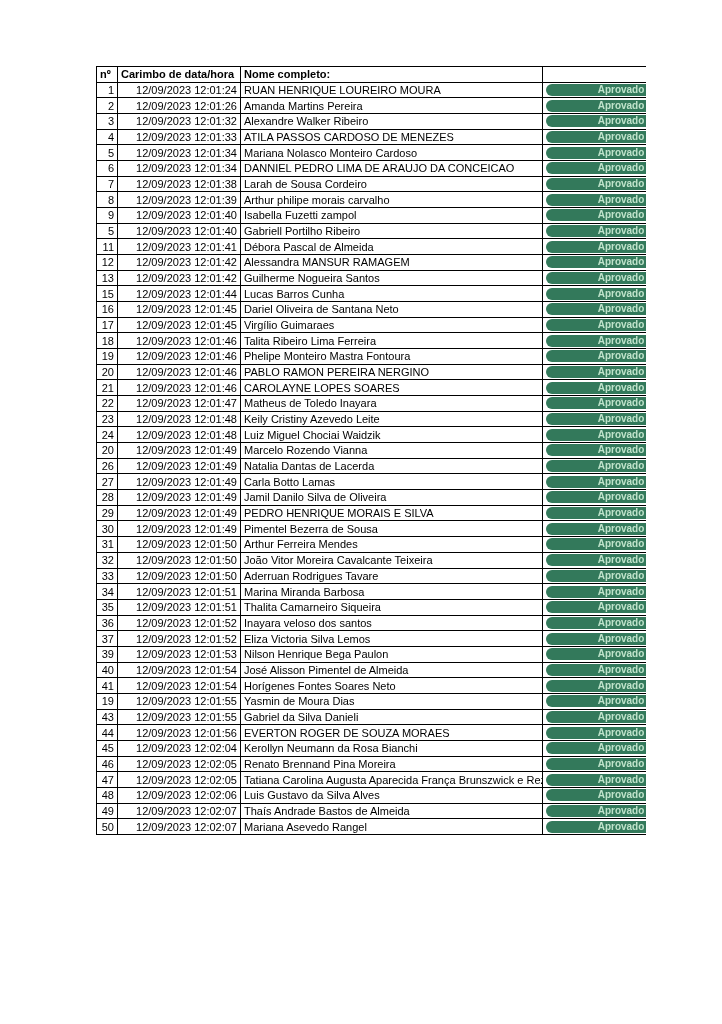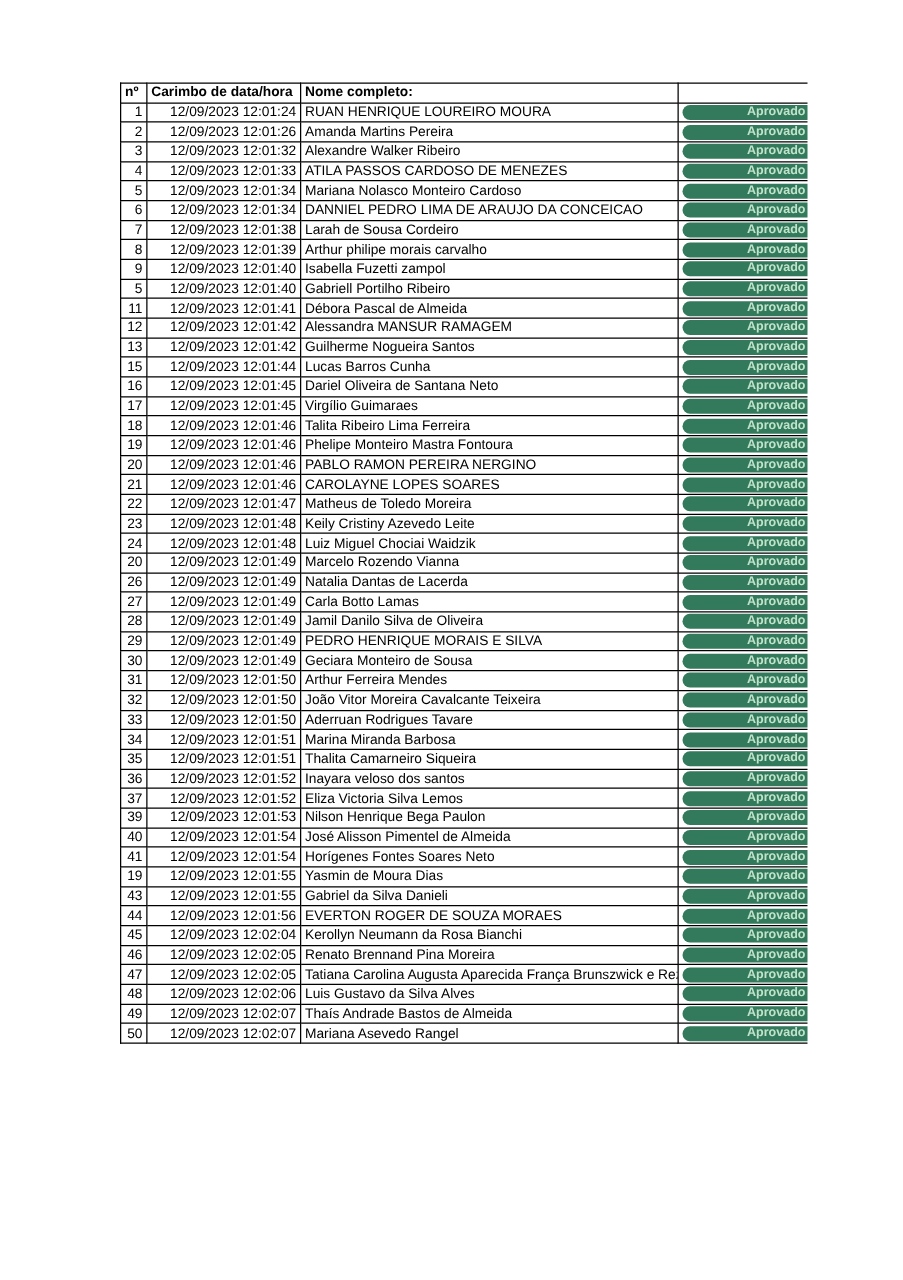--- a/index.html
+++ b/index.html
@@ -240,21 +240,21 @@
           <td class="c-num">21</td>
           <td class="c-ts">12/09/2023 12:01:46</td>
           <td class="c-nm">CAROLAYNE LOPES SOARES</td>
           <td class="c-st">
             <span class="badge" style="background: rgb(51, 121, 91); color: rgb(191, 227, 203);">Aprovado</span>
           </td>
         </tr>
         <tr>
           <td class="c-num">22</td>
           <td class="c-ts">12/09/2023 12:01:47</td>
-          <td class="c-nm">Matheus de Toledo Moreira</td>
+          <td class="c-nm">Matheus de Toledo Inayara</td>
           <td class="c-st">
             <span class="badge" style="background: rgb(51, 121, 91); color: rgb(191, 227, 203);">Aprovado</span>
           </td>
         </tr>
         <tr>
           <td class="c-num">23</td>
           <td class="c-ts">12/09/2023 12:01:48</td>
           <td class="c-nm">Keily Cristiny Azevedo Leite</td>
           <td class="c-st">
             <span class="badge" style="background: rgb(51, 121, 91); color: rgb(191, 227, 203);">Aprovado</span>
@@ -304,21 +304,21 @@
           <td class="c-num">29</td>
           <td class="c-ts">12/09/2023 12:01:49</td>
           <td class="c-nm">PEDRO HENRIQUE MORAIS E SILVA</td>
           <td class="c-st">
             <span class="badge" style="background: rgb(51, 121, 91); color: rgb(191, 227, 203);">Aprovado</span>
           </td>
         </tr>
         <tr>
           <td class="c-num">30</td>
           <td class="c-ts">12/09/2023 12:01:49</td>
-          <td class="c-nm">Geciara Monteiro de Sousa</td>
+          <td class="c-nm">Pimentel Bezerra de Sousa</td>
           <td class="c-st">
             <span class="badge" style="background: rgb(51, 121, 91); color: rgb(191, 227, 203);">Aprovado</span>
           </td>
         </tr>
         <tr>
           <td class="c-num">31</td>
           <td class="c-ts">12/09/2023 12:01:50</td>
           <td class="c-nm">Arthur Ferreira Mendes</td>
           <td class="c-st">
             <span class="badge" style="background: rgb(51, 121, 91); color: rgb(191, 227, 203);">Aprovado</span>

